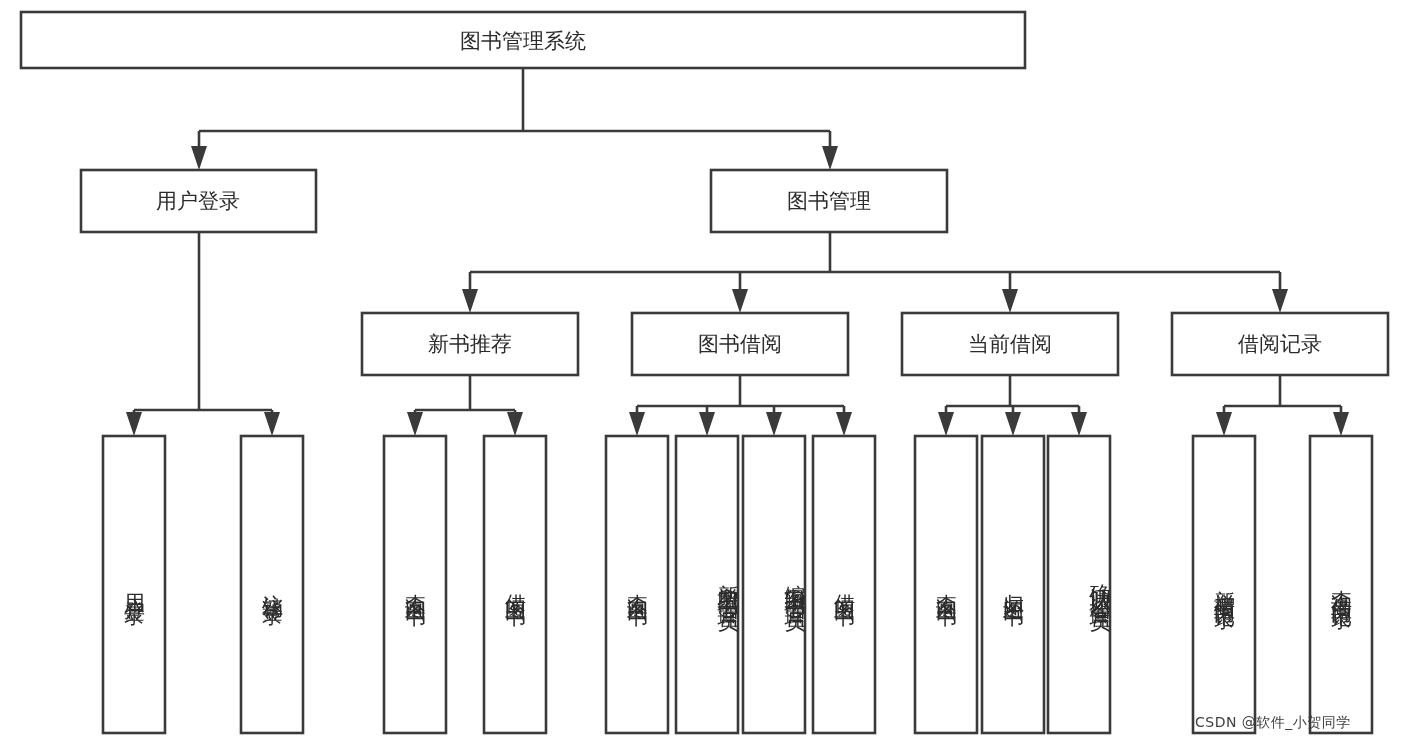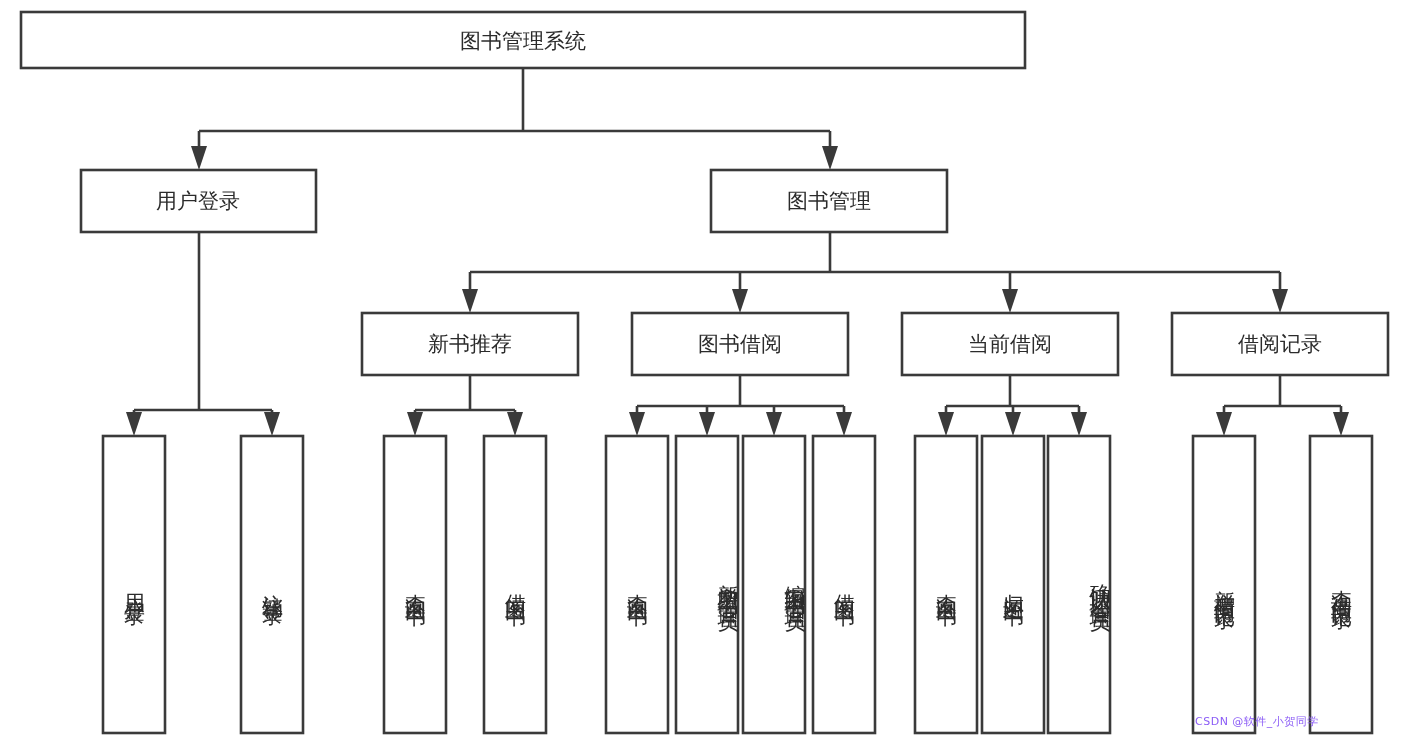--- a/index.html
+++ b/index.html
@@ -60,22 +60,22 @@
     color: #2b2b2b;
     display: flex;
     align-items: center;
     justify-content: center;
     white-space: nowrap;
     pointer-events: none;
   }
   .watermark {
     position: absolute;
     font-family: "DejaVu Sans", "Liberation Sans", sans-serif;
-    font-size: 11px;
-    color: #8b5cf6;
+    font-size: 14px;
+    color: #404040;
     white-space: nowrap;
     letter-spacing: 0.5px;
   }
 </style>
 </head>
 <body>
 
 <div id="diagram-root">
 
   <svg id="tree-svg" viewBox="0 0 1405 747">

